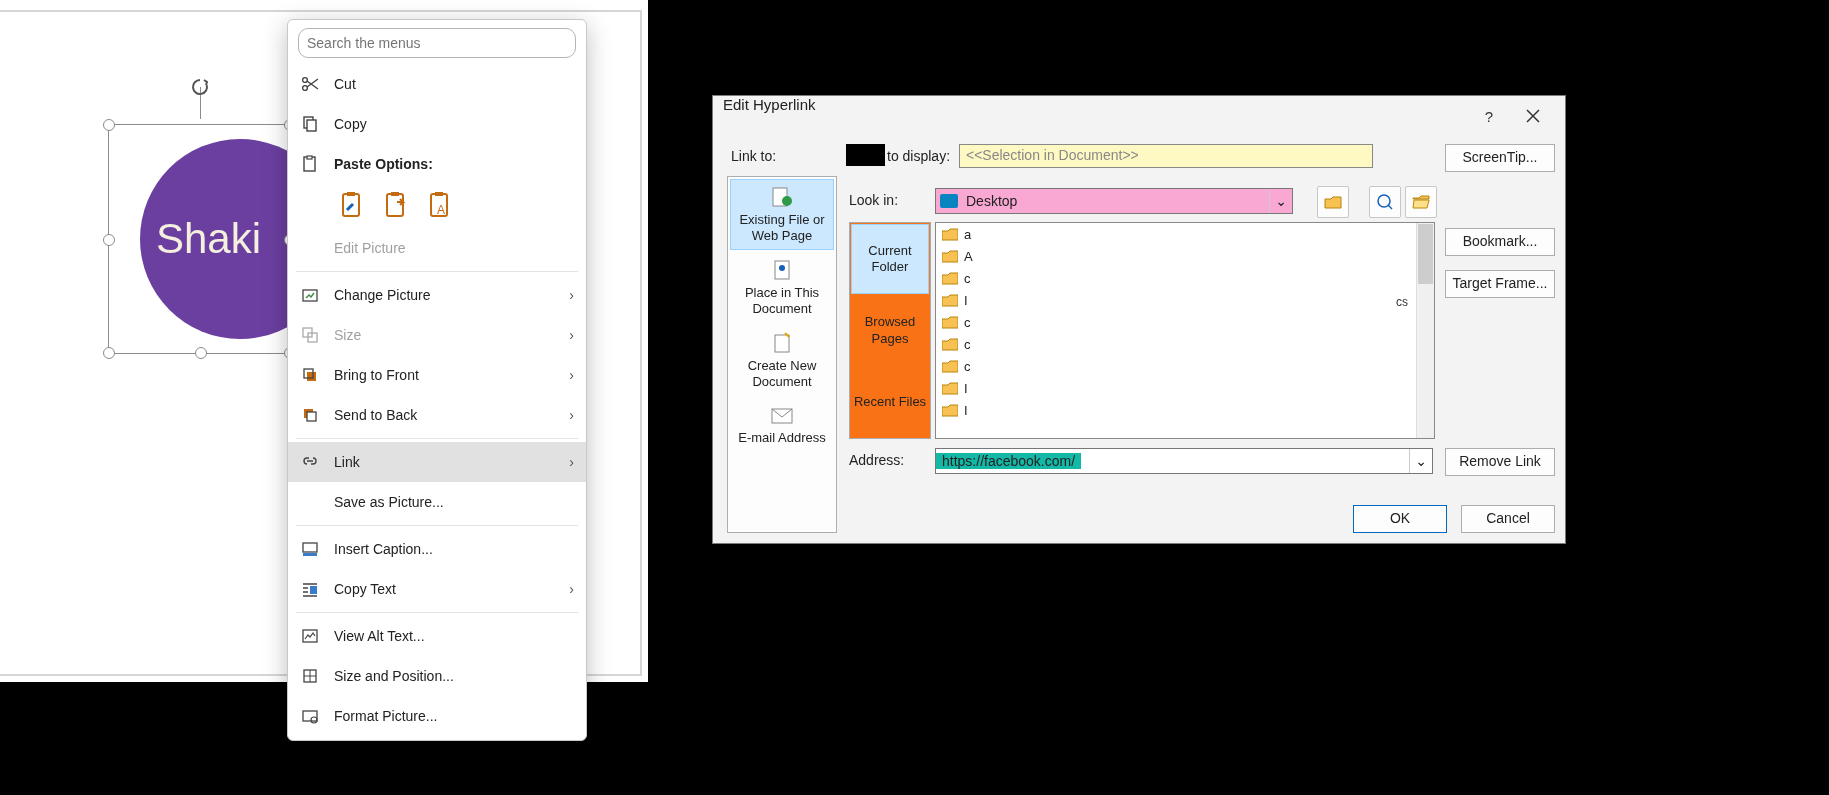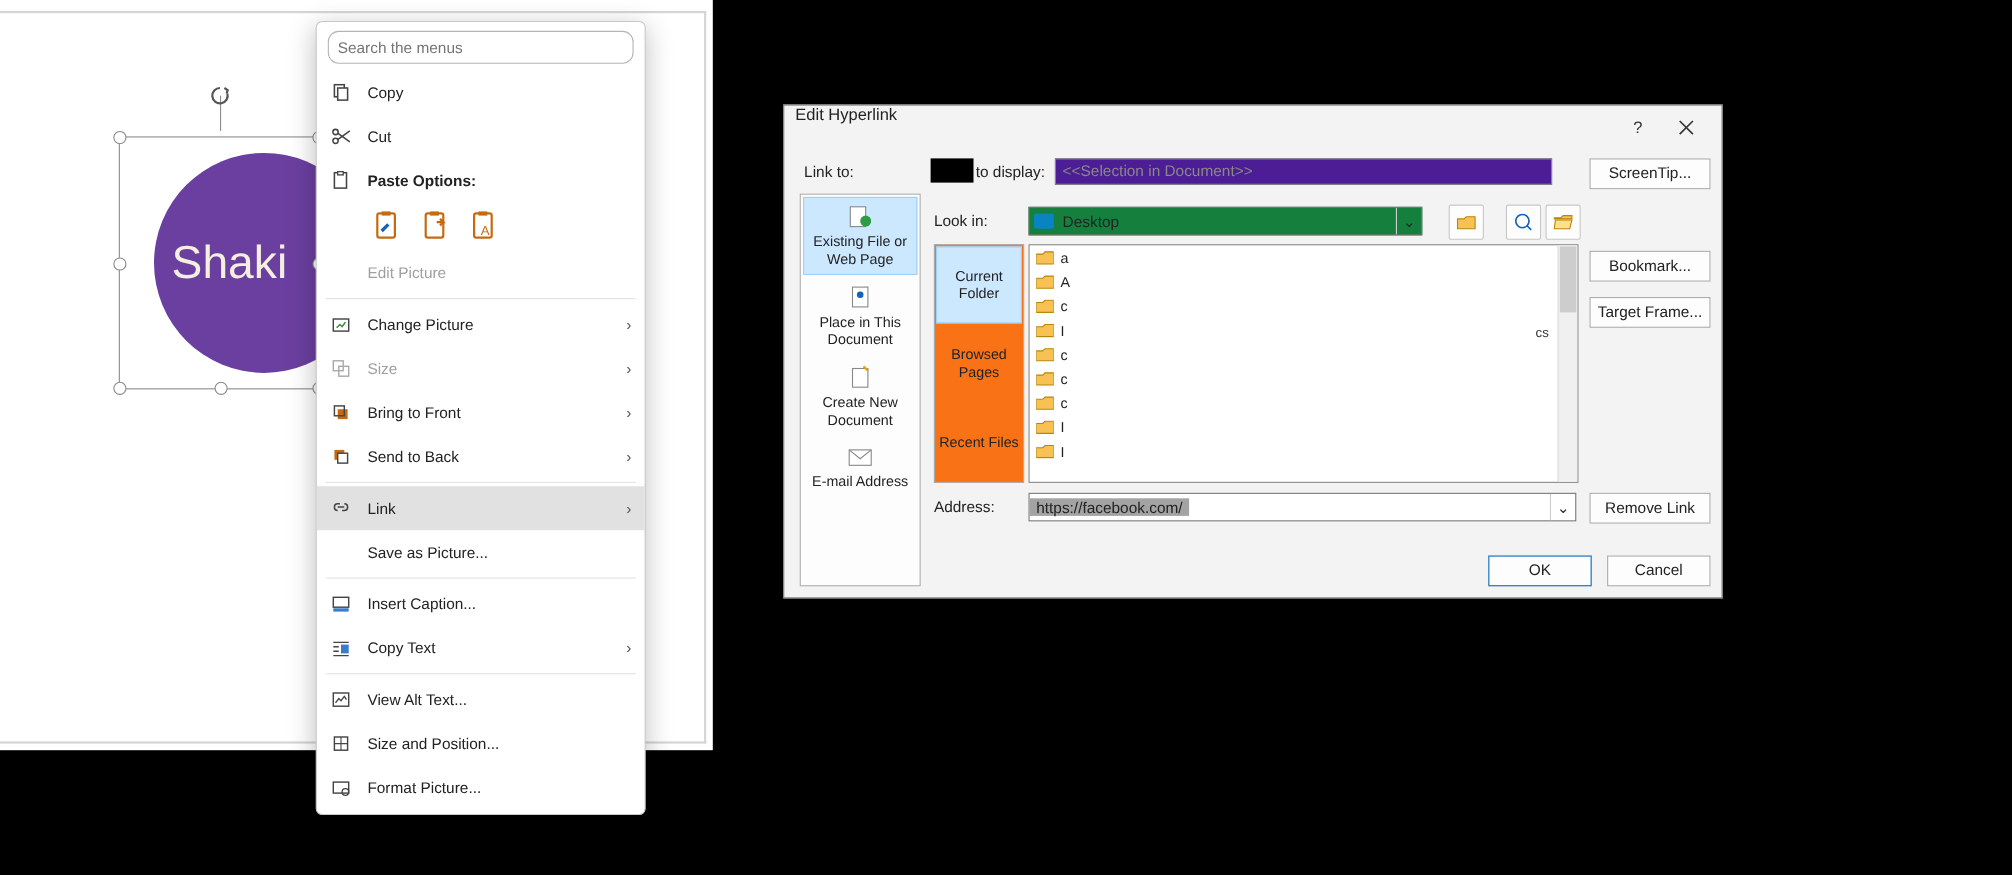--- a/index.html
+++ b/index.html
@@ -30,43 +30,43 @@
   .paste-btn{width:30px;height:30px;display:inline-flex;align-items:center;justify-content:center;border-radius:2px}
   
   .dlg{position:absolute;left:712px;top:95px;width:852px;height:447px;background:#f3f3f3;border:1px solid #7a7a7a;box-shadow:0 8px 28px rgba(0,0,0,.5)}
   .dlg-title{height:40px;display:flex;align-items:flex-start;padding:0 10px;font-size:15px}
   .dlg-title .sp{flex:1}
   .dlg-title .tb{width:44px;height:40px;display:flex;align-items:center;justify-content:center;color:#333}
   .dlg-body{position:absolute;left:10px;top:40px;right:10px;bottom:10px}
   .lbl-linkto{position:absolute;left:8px;top:12px}
   .blackbox{position:absolute;left:123px;top:8px;width:39px;height:22px;background:#000}
   .lbl-disp{position:absolute;left:164px;top:12px}
-  .disp-field{position:absolute;left:236px;top:8px;width:452px;height:24px;border:1px solid #888;background:#4c1d95;color:#888;padding:2px 6px;box-sizing:border-box}
+  .disp-field{position:absolute;left:236px;top:8px;width:414px;height:24px;border:1px solid #888;background:#fef9c3;color:#888;padding:2px 6px;box-sizing:border-box}
   .btn-right{position:absolute;right:0;width:108px;height:26px;background:#fdfdfd;border:1px solid #adadad;text-align:center;line-height:24px}
   .linkto-panel{position:absolute;left:4px;top:40px;width:108px;height:355px;border:1px solid #adadad;background:#fdfdfd}
   .linkto-opt{display:flex;flex-direction:column;align-items:center;justify-content:center;text-align:center;font-size:13px;border:1px solid transparent;margin:2px;padding:6px 2px;line-height:1.2}
   .linkto-opt.sel{background:#cce8ff;border:1px solid #99d1ff}
   .linkto-opt svg{margin-bottom:4px}
   .lbl-lookin{position:absolute;left:126px;top:56px}
-  .lookin-combo{position:absolute;left:212px;top:52px;width:358px;height:26px;border:1px solid #777;background:#15803d;display:flex;align-items:center;padding-left:4px;box-sizing:border-box}
+  .lookin-combo{position:absolute;left:212px;top:52px;width:358px;height:26px;border:1px solid #777;background:#f9a8d4;display:flex;align-items:center;padding-left:4px;box-sizing:border-box}
   .lookin-combo .mon{width:18px;height:14px;background:#0a84c1;margin-right:8px;border-radius:2px}
   .lookin-combo .dd{position:absolute;right:0;top:0;width:22px;height:24px;border-left:1px solid #ccc;display:flex;align-items:center;justify-content:center}
   .ico-btn{position:absolute;top:50px;width:30px;height:30px;border:1px solid #c7c7c7;background:#fdfdfd;display:flex;align-items:center;justify-content:center;border-radius:2px}
   .subtabs{position:absolute;left:126px;top:86px;width:80px;height:215px;border:1px solid #adadad;background:#f97316;display:flex;flex-direction:column}
   .subtab{flex:1;display:flex;align-items:center;justify-content:center;text-align:center;font-size:13px;border:1px solid transparent;margin:1px;line-height:1.25}
   .subtab.sel{background:#cce8ff;border:1px solid #99d1ff}
   .filelist{position:absolute;left:212px;top:86px;width:498px;height:215px;border:1px solid #888;background:#fff;overflow:hidden}
   .filelist .row{display:flex;align-items:center;height:22px;padding-left:6px;gap:6px;font-size:13px;color:#222}
   .scroll-track{position:absolute;right:0;top:0;width:17px;height:100%;background:#f0f0f0;border-left:1px solid #ddd}
   .scroll-thumb{position:absolute;right:1px;top:1px;width:15px;height:60px;background:#cdcdcd}
   .row .fico{width:16px;height:13px;display:inline-block}
   .cs-tag{position:absolute;right:26px;top:72px;font-size:12px;color:#333}
   .lbl-addr{position:absolute;left:126px;top:316px}
   .addr-combo{position:absolute;left:212px;top:312px;width:498px;height:26px;border:1px solid #777;background:#fff;display:flex;align-items:center;box-sizing:border-box}
-  .addr-combo .val{padding:0 6px;font-size:14px;background:#a3a3a3}
+  .addr-combo .val{padding:0 6px;font-size:14px;background:#14b8a6}
   .addr-combo .dd{position:absolute;right:0;top:0;width:22px;height:24px;border-left:1px solid #ccc;display:flex;align-items:center;justify-content:center}
   .dlg-btn{position:absolute;bottom:0;width:92px;height:26px;background:#fdfdfd;border:1px solid #adadad;text-align:center;line-height:24px}
   .dlg-btn.primary{border:1.5px solid #0067c0}
   
   svg{display:block}
 </style>
 </head>
 <body>
 
 <div class="word-pane">
@@ -92,36 +92,36 @@
         </svg>
     </div>
   </div>
 
   <div class="ctx-menu">
     <input class="ctx-search" placeholder="Search the menus" style="">
 
     <div class="ctx-item">
       <span class="ico">
           <svg width="18" height="18" viewBox="0 0 18 18">
-            <rect x="3" y="2" width="9" height="11" fill="none" stroke="#444" stroke-width="1.4"></rect>
-            <rect x="6" y="5" width="9" height="11" fill="#fff" stroke="#444" stroke-width="1.4"></rect>
-          </svg>
-        </span>
-      <span class="lbl"><span>Copy</span></span>
-    </div>
-
-    <div class="ctx-item">
-      <span class="ico">
-          <svg width="18" height="18" viewBox="0 0 18 18">
             <circle cx="4" cy="13" r="2.4" fill="none" stroke="#444" stroke-width="1.4"></circle>
             <circle cx="4" cy="5" r="2.4" fill="none" stroke="#444" stroke-width="1.4"></circle>
             <path d="M6 6l11 8M6 12l11-8" stroke="#444" stroke-width="1.4"></path>
           </svg>
         </span>
       <span class="lbl"><span>Cut</span></span>
+    </div>
+
+    <div class="ctx-item">
+      <span class="ico">
+          <svg width="18" height="18" viewBox="0 0 18 18">
+            <rect x="3" y="2" width="9" height="11" fill="none" stroke="#444" stroke-width="1.4"></rect>
+            <rect x="6" y="5" width="9" height="11" fill="#fff" stroke="#444" stroke-width="1.4"></rect>
+          </svg>
+        </span>
+      <span class="lbl"><span>Copy</span></span>
     </div>
 
     <div class="ctx-item bold">
       <span class="ico">
           <svg width="18" height="18" viewBox="0 0 18 18">
             <rect x="3" y="2" width="11" height="14" fill="none" stroke="#444" stroke-width="1.4"></rect>
             <rect x="6" y="1" width="5" height="3" fill="#fff" stroke="#444" stroke-width="1.2"></rect>
           </svg>
         </span>
       <span class="lbl">Paste Options:</span>

